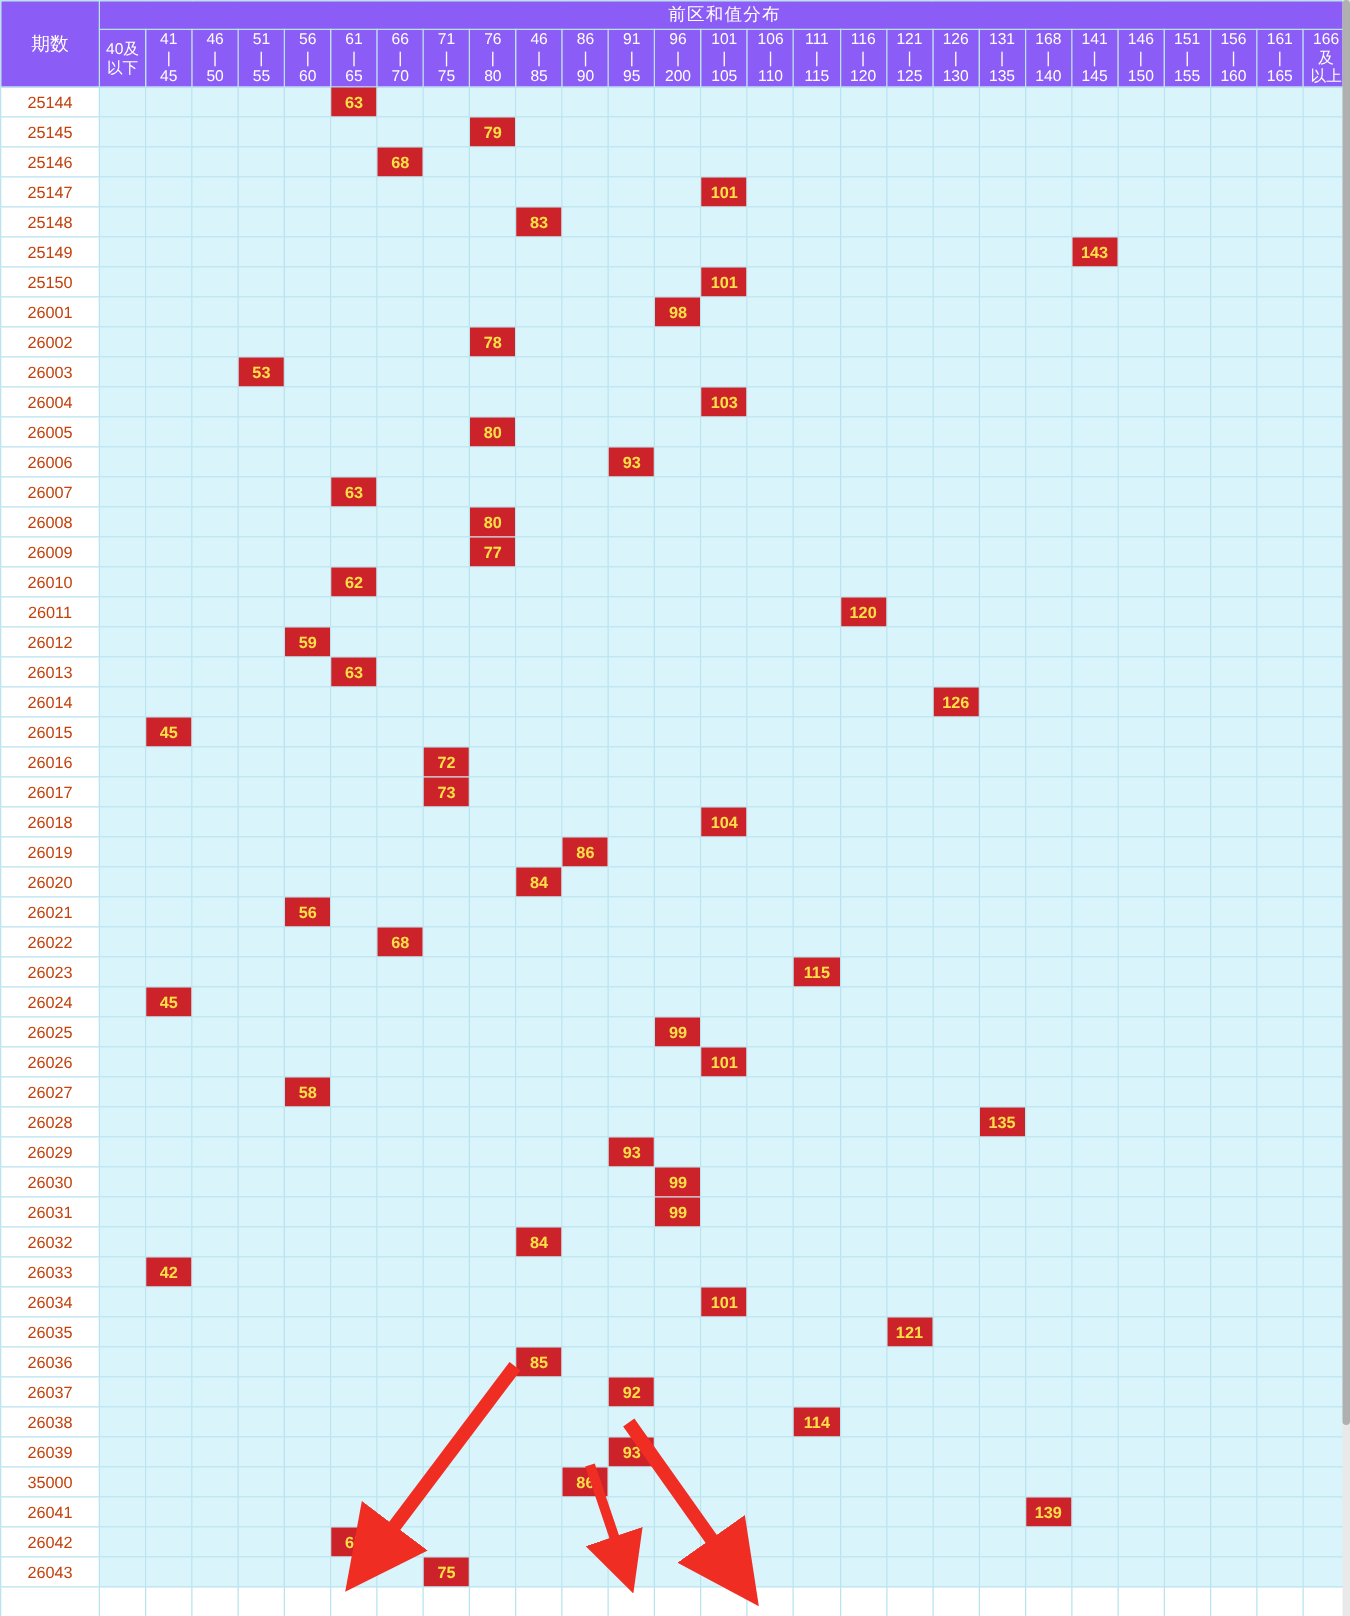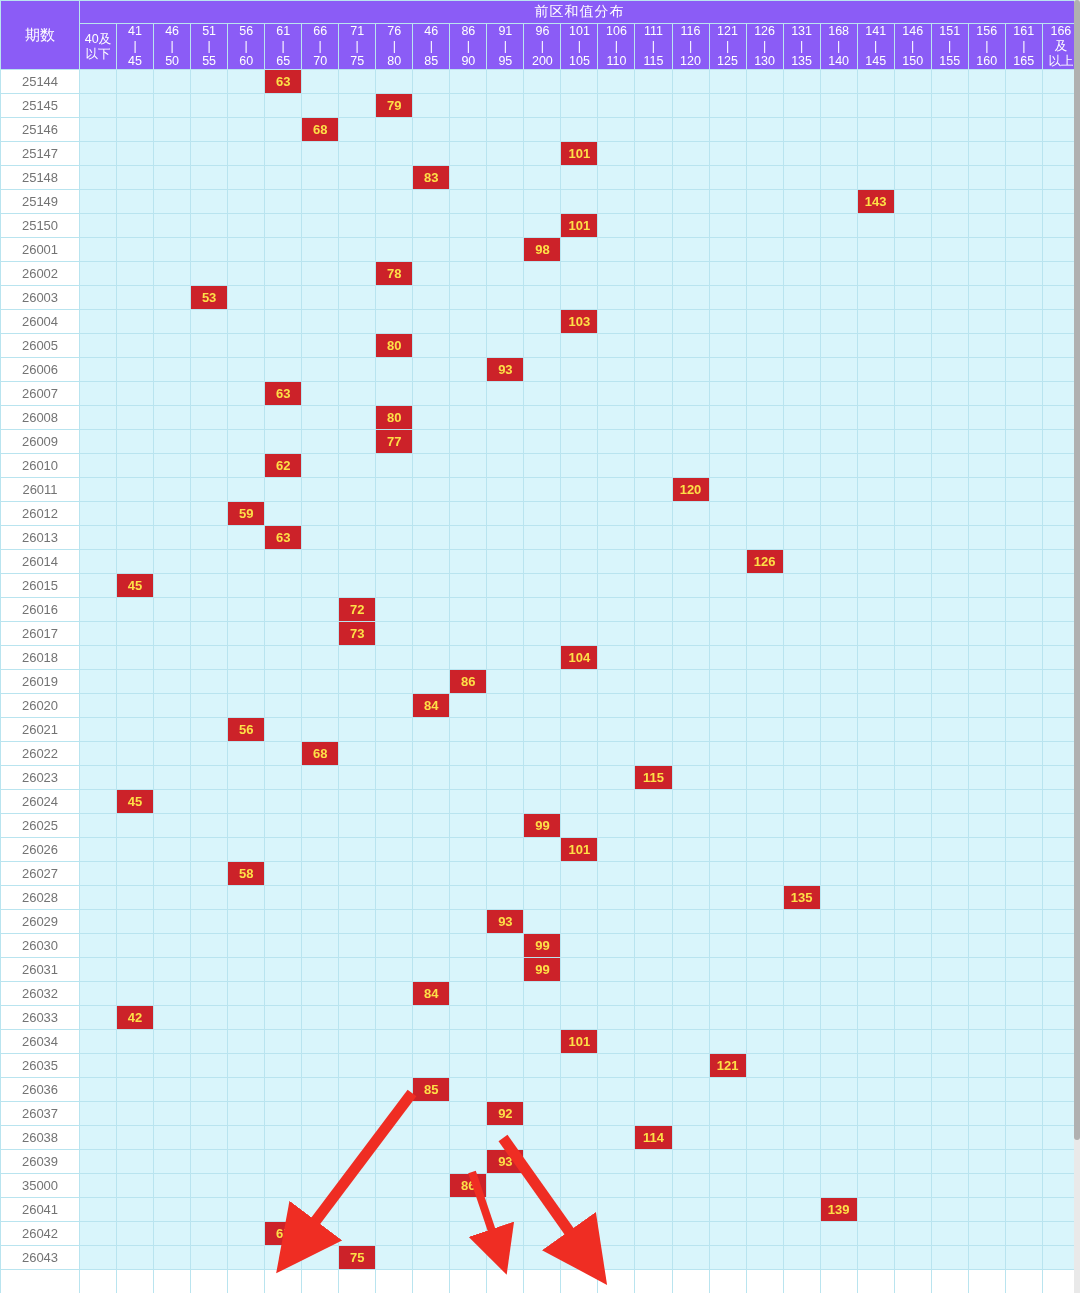--- a/index.html
+++ b/index.html
@@ -5,21 +5,21 @@
   html,body{margin:0;padding:0;background:#ffffff;}
   body{font-family:"Liberation Sans","DejaVu Sans",sans-serif;}
   #wrap{position:relative;width:1080px;height:1293px;overflow:hidden;background:#fff;}
   table.grid{border-collapse:collapse;table-layout:fixed;width:1080px;}
   table.grid td,table.grid th{border:1px solid #b9e4ef;padding:0;margin:0;}
   thead th{background:#8b5cf6;color:#fff;border:1px solid #1a7fc1;font-weight:normal;}
   .title-cell{font-size:14px;height:22px;text-align:center;letter-spacing:1px;}
   .corner{width:78px;font-size:15px;vertical-align:middle;}
   .hcell{font-size:12.5px;line-height:15px;text-align:center;vertical-align:middle;padding:3px 0;}
   .hcell div{white-space:nowrap;}
-  .issue{width:78px;height:23px;font-size:13px;color:#737373;text-align:center;background:#fff;}
+  .issue{width:78px;height:23px;font-size:13px;color:#c2410c;text-align:center;background:#fff;}
   .cell{height:23px;background:#d9f5fb;text-align:center;vertical-align:middle;}
   .ball{display:inline-block;width:100%;height:23px;line-height:23px;background:#cc2229;color:#fde047;font-size:13px;font-weight:bold;text-align:center;}
   tr.blank td{height:23px;background:#fff;}
   .arrow-layer{position:absolute;left:0;top:0;width:1080px;height:1293px;pointer-events:none;}
   .scrollbar{position:absolute;right:0;top:0;width:6px;height:1293px;background:#e9e9e9;}
   .scrollbar .thumb{position:absolute;top:0;left:0;width:6px;height:1140px;background:#b0b0b0;border-radius:3px;}
 </style>
 </head>
 <body>
 

